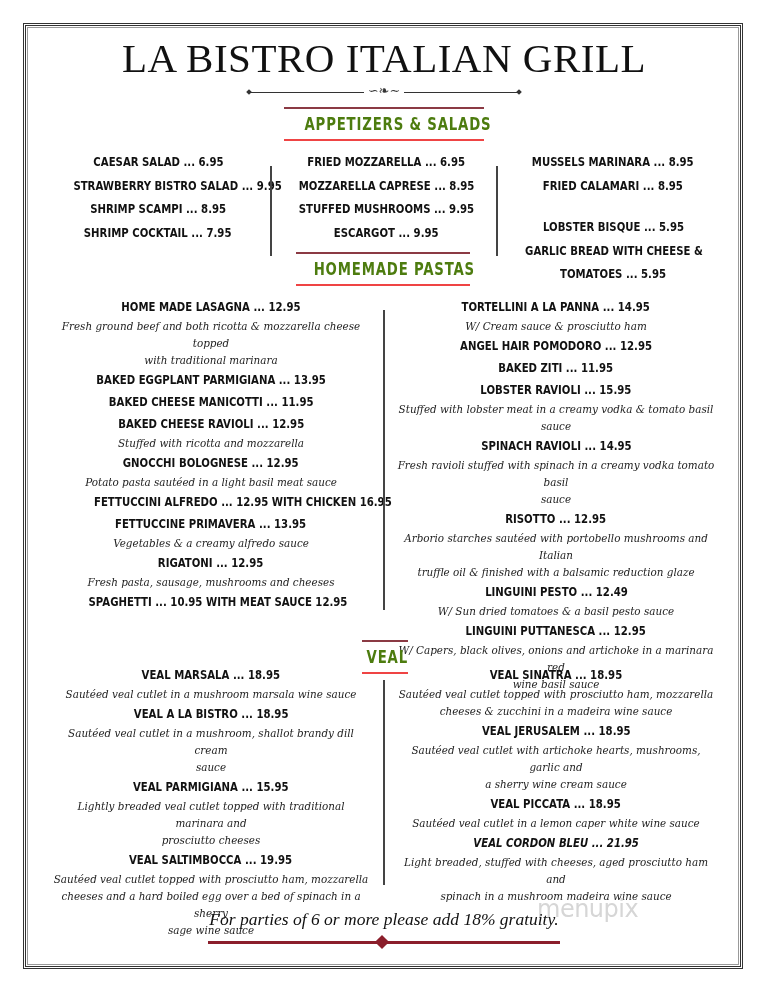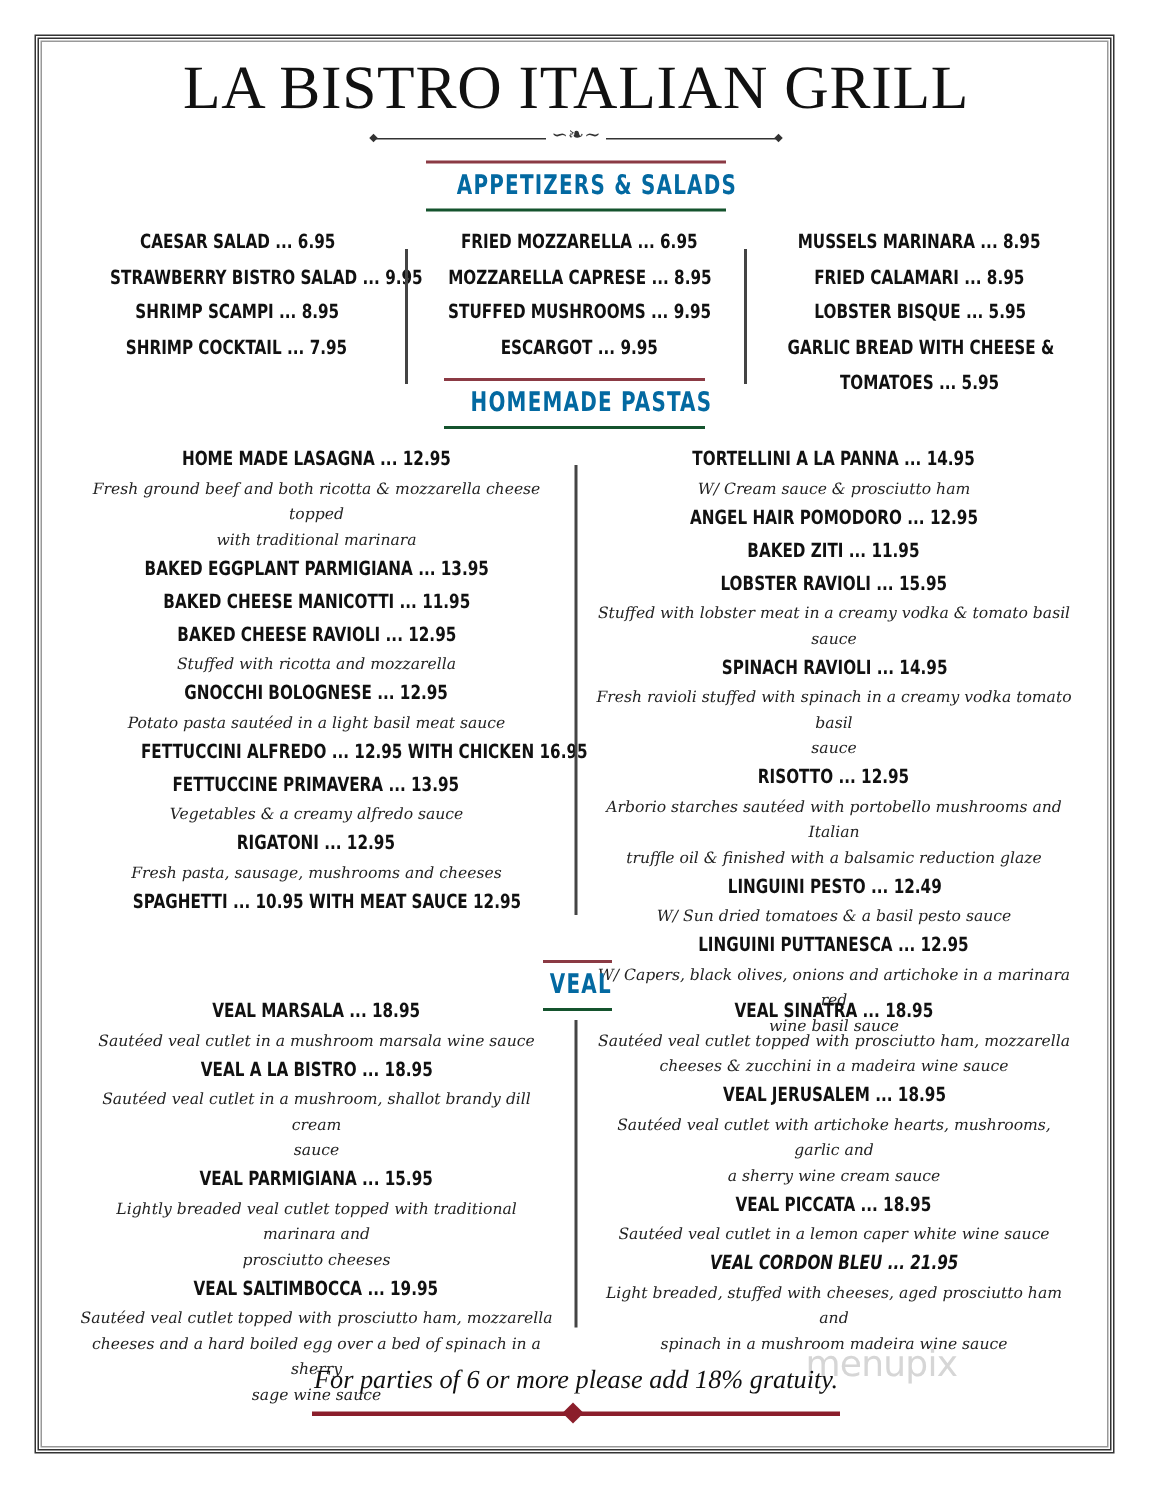--- a/index.html
+++ b/index.html
@@ -5,21 +5,21 @@
     html, body { margin: 0; padding: 0; background: #ffffff; }
     body { width: 768px; height: 994px; position: relative; overflow: hidden; font-family: "Liberation Sans", sans-serif; color: #111; }
     .frame { position: absolute; left: 23px; top: 23px; width: 720px; height: 946px; border: 3px double #333; box-sizing: border-box; }
     .frame::after { content: ""; position: absolute; inset: 1px; border: 1px solid #999; pointer-events: none; }
     .title { position: absolute; left: 0; width: 768px; top: 34px; text-align: center; font-family: "Liberation Serif", serif; font-size: 41px; letter-spacing: 0.5px; color: #111; }
     .flourish { position: absolute; left: 248px; top: 88px; width: 272px; height: 10px; }
     .flourish .line { position: absolute; left: 0; right: 0; top: 4px; height: 1px; background: #333; }
     .flourish .dot-l, .flourish .dot-r { position: absolute; top: 2px; width: 4px; height: 4px; background: #333; transform: rotate(45deg); }
     .flourish .dot-l { left: -1px; } .flourish .dot-r { right: -1px; }
     .flourish .orn { position: absolute; left: 116px; top: -5px; width: 40px; height: 16px; background: #fff; text-align: center; font-size: 13px; line-height: 16px; color: #333; font-family: "DejaVu Serif", serif; }
-    .section-head { position: absolute; text-align: right; color: #0369a1; font-family: "DejaVu Sans", sans-serif; font-weight: bold; font-stretch: condensed; letter-spacing: 1px; border-top: 2px solid #8b3a44; border-bottom: 2px solid #14532d; box-sizing: border-box; }
+    .section-head { position: absolute; text-align: right; color: #4d7c0f; font-family: "DejaVu Sans", sans-serif; font-weight: bold; font-stretch: condensed; letter-spacing: 1px; border-top: 2px solid #8b3a44; border-bottom: 2px solid #ef4444; box-sizing: border-box; }
     .section-head span { display: inline-block; transform: scaleX(0.82); transform-origin: center; white-space: nowrap; }
     .col { position: absolute; text-align: center; }
     .item-name { font-family: "DejaVu Sans", sans-serif; font-weight: bold; font-size: 13px; color: #111; white-space: nowrap; display: block; }
     .item-name span { display: inline-block; transform: scaleX(0.78); transform-origin: center; }
     .item-desc { font-family: "DejaVu Serif", serif; font-style: italic; font-size: 10.4px; line-height: 17px; color: #222; display: block; }
     .vline { position: absolute; width: 2px; background: #444; }
     .footer-note { position: absolute; left: 0; width: 768px; top: 909px; text-align: center; font-family: "Liberation Serif", serif; font-style: italic; font-size: 17.5px; color: #111; }
     .footer-rule { position: absolute; left: 208px; top: 941px; width: 352px; height: 3px; background: #8b1e2b; }
     .footer-diamond { position: absolute; left: 377px; top: 937px; width: 10px; height: 10px; background: #8b1e2b; transform: rotate(45deg); }
     .watermark { position: absolute; left: 537px; top: 895px; font-family: "DejaVu Sans", sans-serif; font-size: 24px; color: #d6d6d6; letter-spacing: -0.5px; }
@@ -52,21 +52,21 @@
 <div class="col" id="app-col2" style="left:274px; width:224px; top:150px;">
     <div class="item-name" style="line-height: 23.5px;"><span>FRIED MOZZARELLA ... 6.95</span></div>
     <div class="item-name" style="line-height: 23.5px;"><span>MOZZARELLA CAPRESE ... 8.95</span></div>
     <div class="item-name" style="line-height: 23.5px;"><span>STUFFED MUSHROOMS ... 9.95</span></div>
     <div class="item-name" style="line-height: 23.5px;"><span>ESCARGOT  ... 9.95</span></div>
   </div>
 <div class="vline" style="left:496px; top:166px; height:90px;"></div>
 <div class="col" id="app-col3" style="left:500px; width:226px; top:150px;">
     <div class="item-name" style="line-height: 23.5px;"><span>MUSSELS MARINARA ... 8.95</span></div>
     <div class="item-name" style="line-height: 23.5px;"><span>FRIED CALAMARI ... 8.95</span></div>
-    <div class="item-name" style="line-height: 23.5px;"><span>LOBSTER BISQUE ... 5.95</span></div>
+    <div class="item-name" style="line-height: 23.5px; margin-top: 18px;"><span>LOBSTER BISQUE ... 5.95</span></div>
     <div class="item-name" style="line-height: 23.5px;"><span>GARLIC BREAD WITH CHEESE &amp;</span></div>
     <div class="item-name" style="line-height: 23.5px;"><span>TOMATOES ... 5.95</span></div>
   </div>
 
 <div class="section-head" style="left:296px; top:252px; width:174px; height:34px; font-size:18px; line-height:30px;">
   <span>HOMEMADE PASTAS</span>
 </div>
 
 <div class="col" id="pasta-left" style="left:52px; width:318px; top:296px;">
     <div class="item-name" style="line-height: 22px;"><span>HOME MADE LASAGNA  ... 12.95</span></div>

